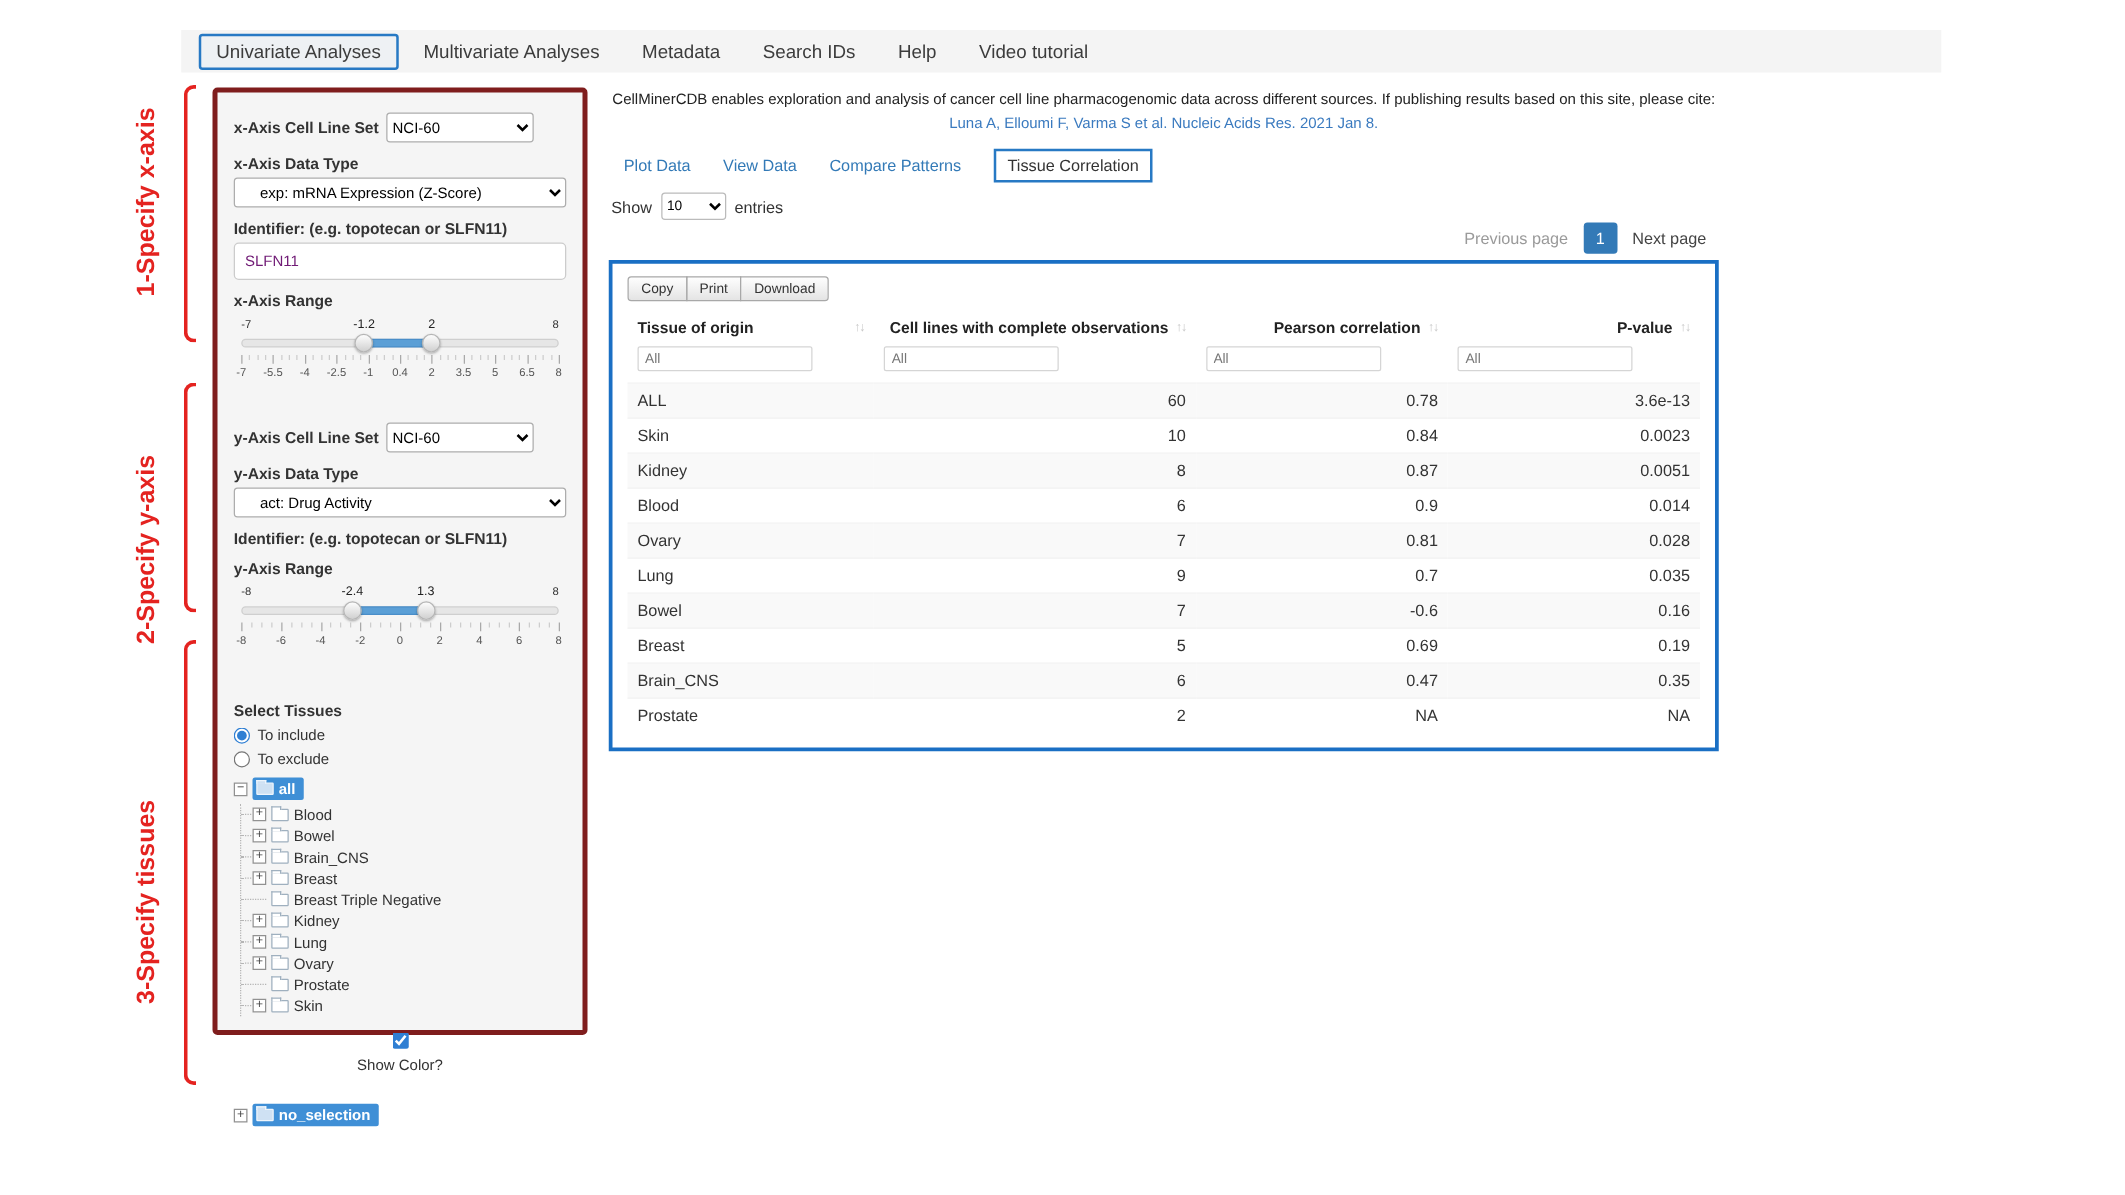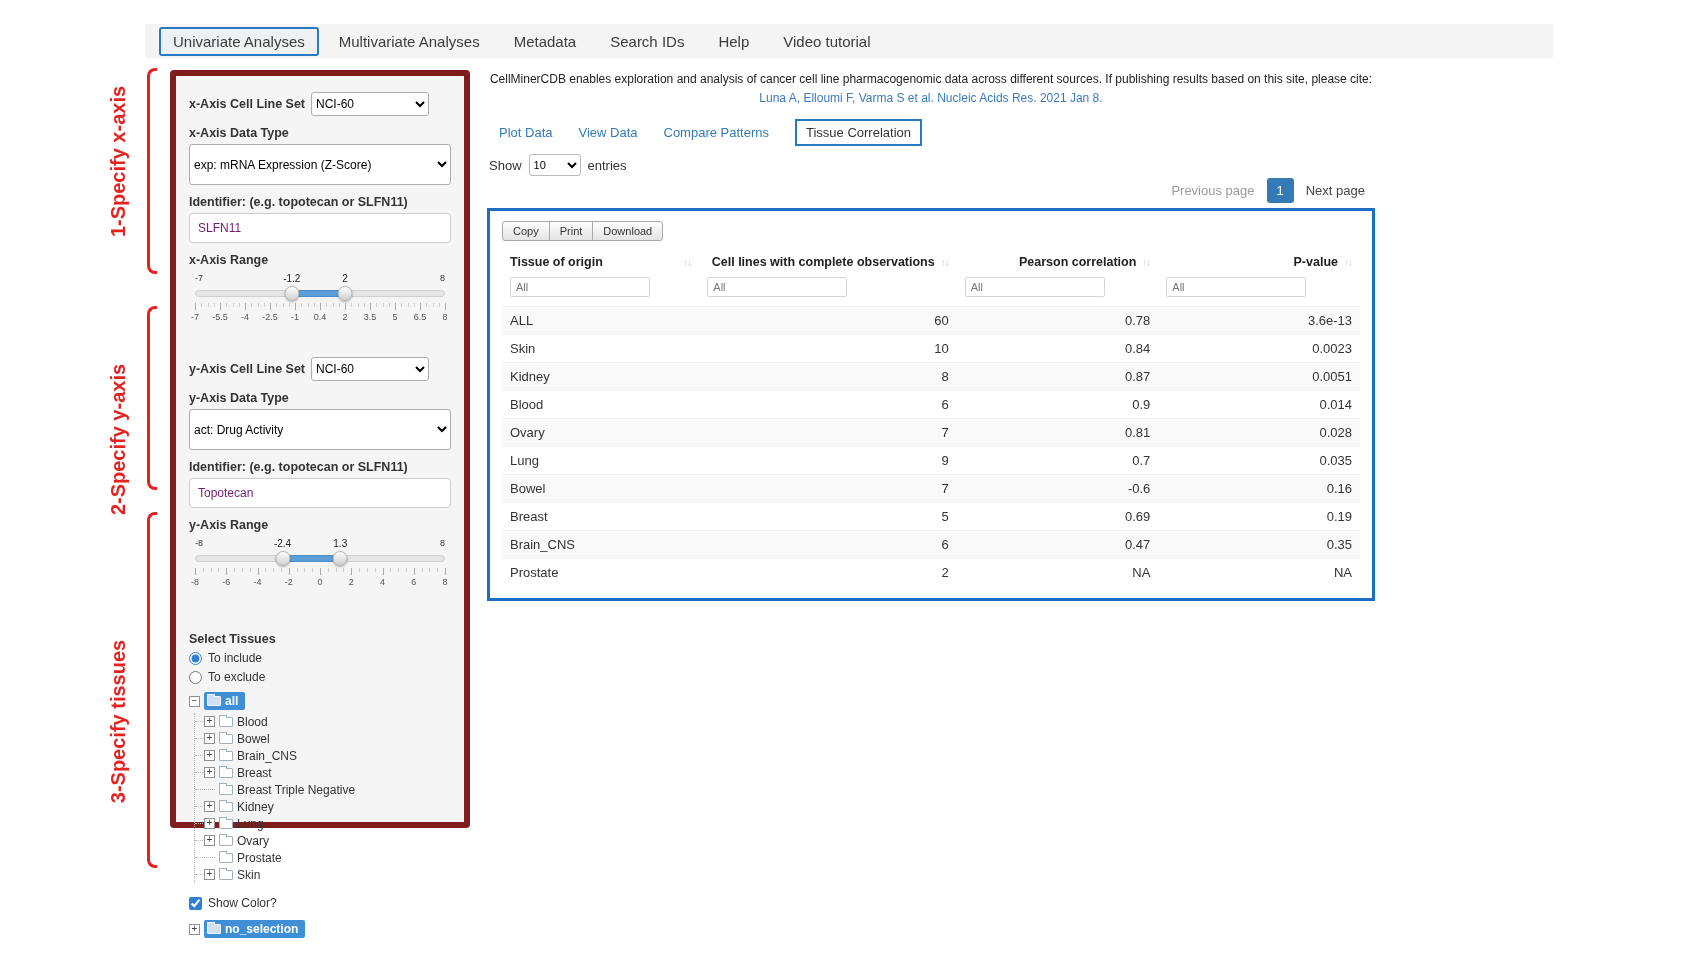--- a/index.html
+++ b/index.html
@@ -22,27 +22,27 @@
   .b3 { top:512px; height:356px; }
 
   
   .navbar { position:absolute; left:145px; top:24px; width:1408px; height:34px;
     background:#f4f4f4; display:flex; align-items:center; padding-left:14px; gap:6px; }
   .nav-tab { font-size:15px; color:#3c3c3c; padding:6px 14px; white-space:nowrap; cursor:pointer; }
   .nav-tab.active { border:2px solid #2779c4; border-radius:3px; background:#eef1f4; padding:4px 12px; }
 
   
   .sidebar { position:absolute; left:170px; top:70px; width:300px; height:758px;
-    background:#f5f5f5; border:6px solid #7f1d1d; border-radius:4px;
+    background:#f5f5f5; border:4px solid #7f1d1d; border-radius:4px;
     padding:16px 13px; font-size:12px; }
   .form-label { font-weight:bold; font-size:12.5px; margin:10px 0 4px; display:block; color:#333; }
   .inline-row { display:flex; align-items:center; gap:6px; }
   .inline-row .form-label { margin:0; }
   select.small { width:118px; height:24px; font-size:12px; border:1px solid #adadad; border-radius:3px; background:#fff; }
-  select.full  { width:100%;  height:41px; font-size:12px; border:1px solid #adadad; border-radius:3px; background:#fff; }
+  select.full  { width:100%;  height:24px; font-size:12px; border:1px solid #adadad; border-radius:3px; background:#fff;padding-left:16px; }
   input.text-input { width:100%; height:30px; border:1px solid #ccc; border-radius:4px;
     padding:0 8px; font-size:12px; background:#fff; color:#701a75; }
   .spacer { height:26px; }
 
   
   .irs { position:relative; height:56px; margin:6px 6px 2px; }
   .irs-min,.irs-max { position:absolute; top:0; font-size:9px; color:#333; }
   .irs-min{ left:0; } .irs-max{ right:0; }
   .irs-from,.irs-to { position:absolute; top:0; font-size:10px; color:#222; transform:translateX(-50%); }
   .irs-line { position:absolute; top:17px; left:0; right:0; height:7px; background:#e6e6e6;
@@ -52,21 +52,21 @@
     background:linear-gradient(#fdfdfd,#d0d0d0); border:1px solid #b5b5b5;
     transform:translateX(-50%); box-shadow:0 1px 2px rgba(0,0,0,.3); cursor:pointer; z-index:2; }
   .irs-grid { position:absolute; left:0; right:0; top:30px; height:22px; }
   .gmaj { position:absolute; top:0; width:1px; height:7px; background:#a9a9a9; }
   .gmin { position:absolute; top:0; width:1px; height:4px; background:#cdcdcd; }
   .glab { position:absolute; top:9px; transform:translateX(-50%); font-size:9px; color:#555; white-space:nowrap; }
 
   
   .radio-row,.check-row { display:flex; align-items:center; gap:6px; font-size:12px; margin:5px 0; cursor:pointer; }
   input[type=radio],input[type=checkbox] { accent-color:#2f7fd3; margin:0; width:13px; height:13px; }
-  .check-row { margin:13px 0 10px; }
+  .check-row { margin:13px 0 24px;flex-direction:column; }
 
   
   .tree { margin-top:8px; font-size:12px; }
   .tree-root-row { display:flex; align-items:center; gap:4px; margin:3px 0; }
   .toggle { width:11px; height:11px; border:1px solid #919191; background:#fff; font-size:10px;
     line-height:8px; text-align:center; color:#444; display:inline-block; flex:none; cursor:pointer; }
   .toggle-spacer { width:11px; height:1px; border-top:1px dotted #b5b5b5; flex:none; }
   .tree-selected { display:inline-flex; align-items:center; gap:4px; background:#3f8fd6; color:#fff;
     padding:2px 7px 2px 3px; border-radius:2px; font-weight:bold; cursor:pointer; }
   .folder { width:14px; height:10px; background:#fff; border:1px solid #9fb0bf; border-radius:1px;
@@ -228,21 +228,20 @@
       <option>NCI-60</option>
     </select>
   </div>
 
   <label class="form-label">y-Axis Data Type</label>
   <select class="full">
     <option>act: Drug Activity</option>
   </select>
 
   <label class="form-label">Identifier: (e.g. topotecan or SLFN11)</label>
-  <input class="text-input" type="text" value="Topotecan" style="">
 
   <label class="form-label">y-Axis Range</label>
   <div class="irs">
     <span class="irs-min">-8</span>
     <span class="irs-max">8</span>
     <span class="irs-from" style="left: 35%;">-2.4</span>
     <span class="irs-to" style="left: 58.1%;">1.3</span>
     <div class="irs-line"></div>
     <div class="irs-bar" style="left: 35%; width: 23.1%;"></div>
     <span class="irs-handle h-from" style="left: 35%;"></span>

